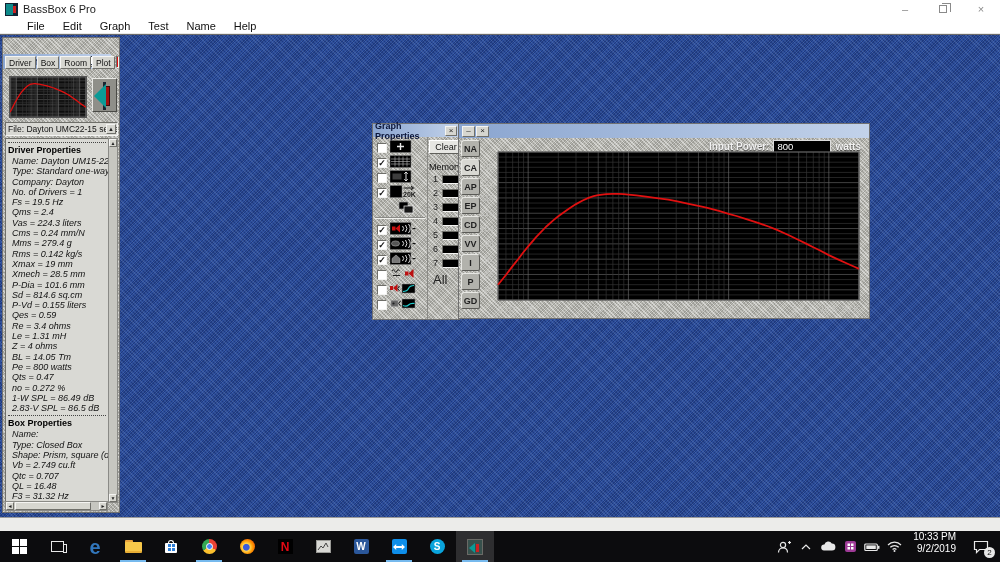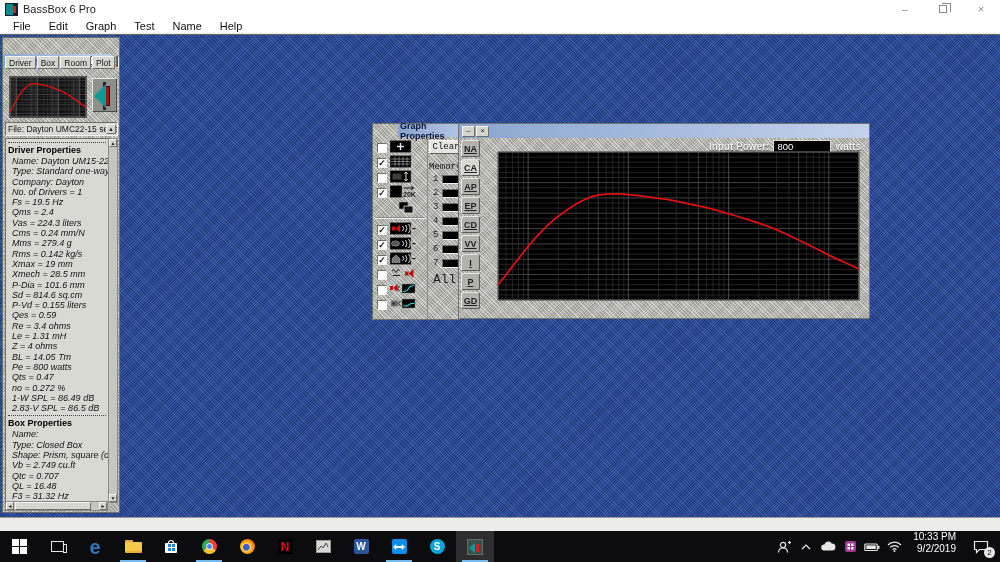--- a/index.html
+++ b/index.html
@@ -9,21 +9,21 @@
   
   #app-titlebar { position:absolute; left:0; top:0; width:1000px; height:18px; background:#ffffff; display:flex; align-items:center; padding-left:5px; }
   .app-ico { width:13px; height:13px; background:#123; position:relative; margin-right:5px; }
   .app-ico:before { content:""; position:absolute; left:1px; top:1px; width:7px; height:11px; background:#0e8a8a; }
   .app-ico:after { content:""; position:absolute; right:2px; top:3px; width:3px; height:7px; background:#c22; }
   #app-title { font-size:11px; color:#222; }
   #win-controls { position:absolute; right:0; top:0; height:18px; display:flex; }
   .wc { width:38px; height:18px; display:flex; align-items:center; justify-content:center; color:#8a8a8a; font-size:11px; }
   .wc .restore-glyph { width:8px; height:8px; border:1px solid #8a8a8a; position:relative; }
   .wc .restore-glyph:before { content:""; position:absolute; left:2px; top:-3px; width:8px; height:8px; border:1px solid #8a8a8a; border-left:none; border-bottom:none; }
-  #menubar { position:absolute; left:0; top:18px; width:1000px; height:16px; background:#ffffff; display:flex; align-items:center; padding-left:4px; border-bottom:1px solid #e8e8e8; }
+  #menubar { position:absolute; left:0; top:18px; width:1000px; height:16px; background:#ffffff; display:flex; align-items:center; padding-left:18px; border-bottom:1px solid #e8e8e8; }
   .menu-item { font-size:11px; color:#111; padding:1px 9px; }
 
   
   #workspace { position:absolute; left:0; top:34px; width:1000px; height:483px;
     background-color:#2b4d9c;
     background-image:
       repeating-linear-gradient(45deg, rgba(130,160,215,0.22) 0 1px, rgba(0,0,0,0) 1px 3px),
       repeating-linear-gradient(135deg, rgba(8,18,60,0.33) 0 1px, rgba(0,0,0,0) 1px 2px);
     border-top:1px solid #6a6a6a; }
   .tex-gray {
@@ -62,43 +62,43 @@
   .hscroll { position:absolute; left:2px; bottom:1px; width:103px; height:10px; background:#c6c6c0; border:1px solid #8a8a86; }
   .scroll-arrow { position:absolute; width:8px; height:8px; font-size:5px; }
   .vscroll .up { top:0; left:0; }
   .vscroll .down { bottom:0; left:0; }
   .hscroll .left { left:0; top:0; }
   .hscroll .right { right:0; top:0; }
   .hthumb { position:absolute; left:9px; top:0; width:76px; height:8px; background:#d6d6d0; border:1px solid; border-color:#f4f4f2 #6f6f6a #6f6f6a #f4f4f2; }
 
   
   #palette { position:absolute; left:372px; top:88px; width:88px; height:197px; border:1px solid #707070; }
-  #palette-titlebar { position:absolute; left:0; top:0; width:86px; height:13px; padding:0 2px;margin-left:25px; }
+  #palette-titlebar { position:absolute; left:0; top:0; width:86px; height:13px; padding:0 2px; }
   #palette-title { font-size:9px; font-weight:bold; color:#0b1538; flex:1; }
   #palette-close { width:12px; height:10px; }
   #palette-left { position:absolute; left:0; top:13px; width:55px; bottom:0; border-right:1px solid #8a8a86; }
-  #palette-right { position:absolute; left:56px; top:13px; right:0; bottom:0;font-family:Liberation Mono, monospace; }
+  #palette-right { position:absolute; left:56px; top:13px; right:0; bottom:0; }
   .opt-row { display:flex; align-items:center; gap:3px; height:15px; padding-left:4px; }
   .checkbox { width:10px; height:10px; background:#fff; border:1px solid; border-color:#6f6f6a #f4f4f2 #f4f4f2 #6f6f6a; font-size:9px; line-height:9px; color:#111; text-align:center; font-weight:bold; }
   .opt-sep { border-top:1px solid #8a8a86; border-bottom:1px solid #f0f0ec; margin:3px 2px; }
   .solo-icon { padding-left:21px; height:14px; display:flex; align-items:center; }
   #clear-btn { margin:3px auto 0 auto; width:34px; height:14px; background:#e6e6e2; border:1px solid; border-color:#fff #5f5f5a #5f5f5a #fff; font-size:9px; color:#111; display:flex; align-items:center; justify-content:center; }
   #memory-label { font-size:9px; color:#111; text-align:center; margin-top:8px; }
   .mem-row { display:flex; align-items:center; gap:3px; height:14px; padding-left:4px; }
   .mem-num { font-size:9px; color:#222; width:6px; }
   .mem-slot { width:17px; height:9px; background:#000; border:1px solid; border-color:#6f6f6a #f4f4f2 #f4f4f2 #6f6f6a; }
   #all-label { font-size:13px; color:#222; padding-left:4px; margin-top:2px; }
 
   
   #graph-window { position:absolute; left:458px; top:88px; width:412px; height:196px; border:1px solid #707070; }
   #graph-titlebar { position:absolute; left:0; top:0; width:410px; height:14px; padding:0 2px; }
   #graph-title { font-size:10px; font-weight:bold; color:#0b1538; flex:1; padding-left:2px; }
   #graph-titlebar .small-btn { width:13px; height:11px; margin-left:1px; }
   #tab-strip { position:absolute; left:2px; top:16px; width:20px; }
-  .gtab { width:19px; height:17px; margin-bottom:2px; background:#b2b2ac; border:1px solid; border-color:#e8e8e4 #5a5a56 #5a5a56 #e8e8e4; border-radius:3px 3px 2px 2px; font-size:9px; font-weight:bold; color:#222; display:flex; align-items:center; justify-content:center;text-decoration:underline; }
+  .gtab { width:19px; height:17px; margin-bottom:2px; background:#b2b2ac; border:1px solid; border-color:#e8e8e4 #5a5a56 #5a5a56 #e8e8e4; border-radius:3px 3px 2px 2px; font-size:9px; font-weight:bold; color:#222; display:flex; align-items:center; justify-content:center; }
   .gtab.active { background:#d8d8d2; }
   #input-power-row { position:absolute; right:8px; top:16px; display:flex; align-items:center; gap:4px; }
   .ip-label { font-size:10px; font-weight:bold; color:#f2f2f2; text-shadow:0 1px 1px rgba(0,0,0,0.7); }
   #input-power-field { width:58px; height:13px; background:#000; border:1px solid #dcdcdc; color:#fff; font-size:9.5px; font-family:"Liberation Sans",sans-serif; padding:0 0 0 3px; }
   #main-chart { position:absolute; left:14px; top:24px; }
 
   
   #statusbar { position:absolute; left:0; top:517px; width:1000px; height:14px; background:#ececea; border-top:1px solid #9a9a9a; }
   #taskbar { position:absolute; left:0; top:531px; width:1000px; height:31px; background:#0c0c0e; display:flex; align-items:center; }
   .tb-icon { width:38px; height:31px; display:flex; align-items:center; justify-content:center; position:relative; }

